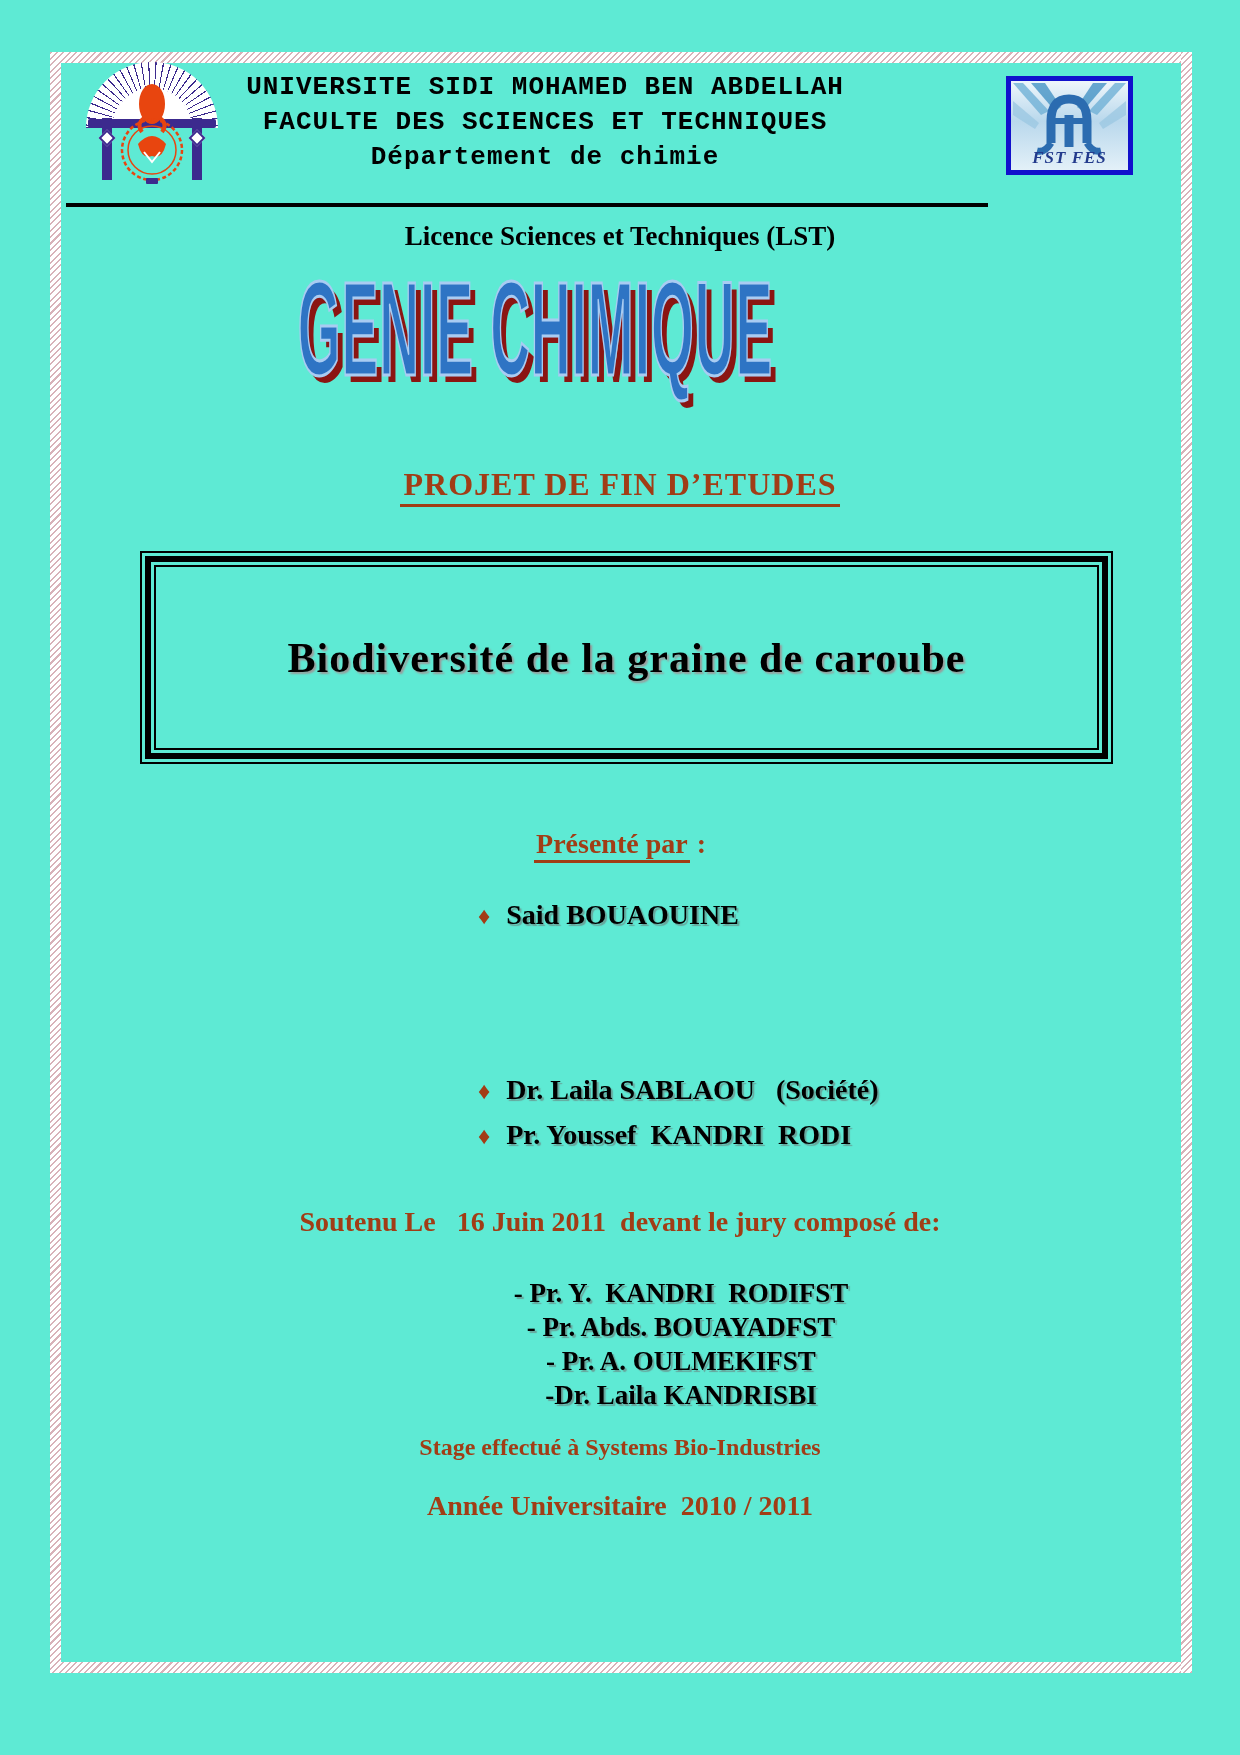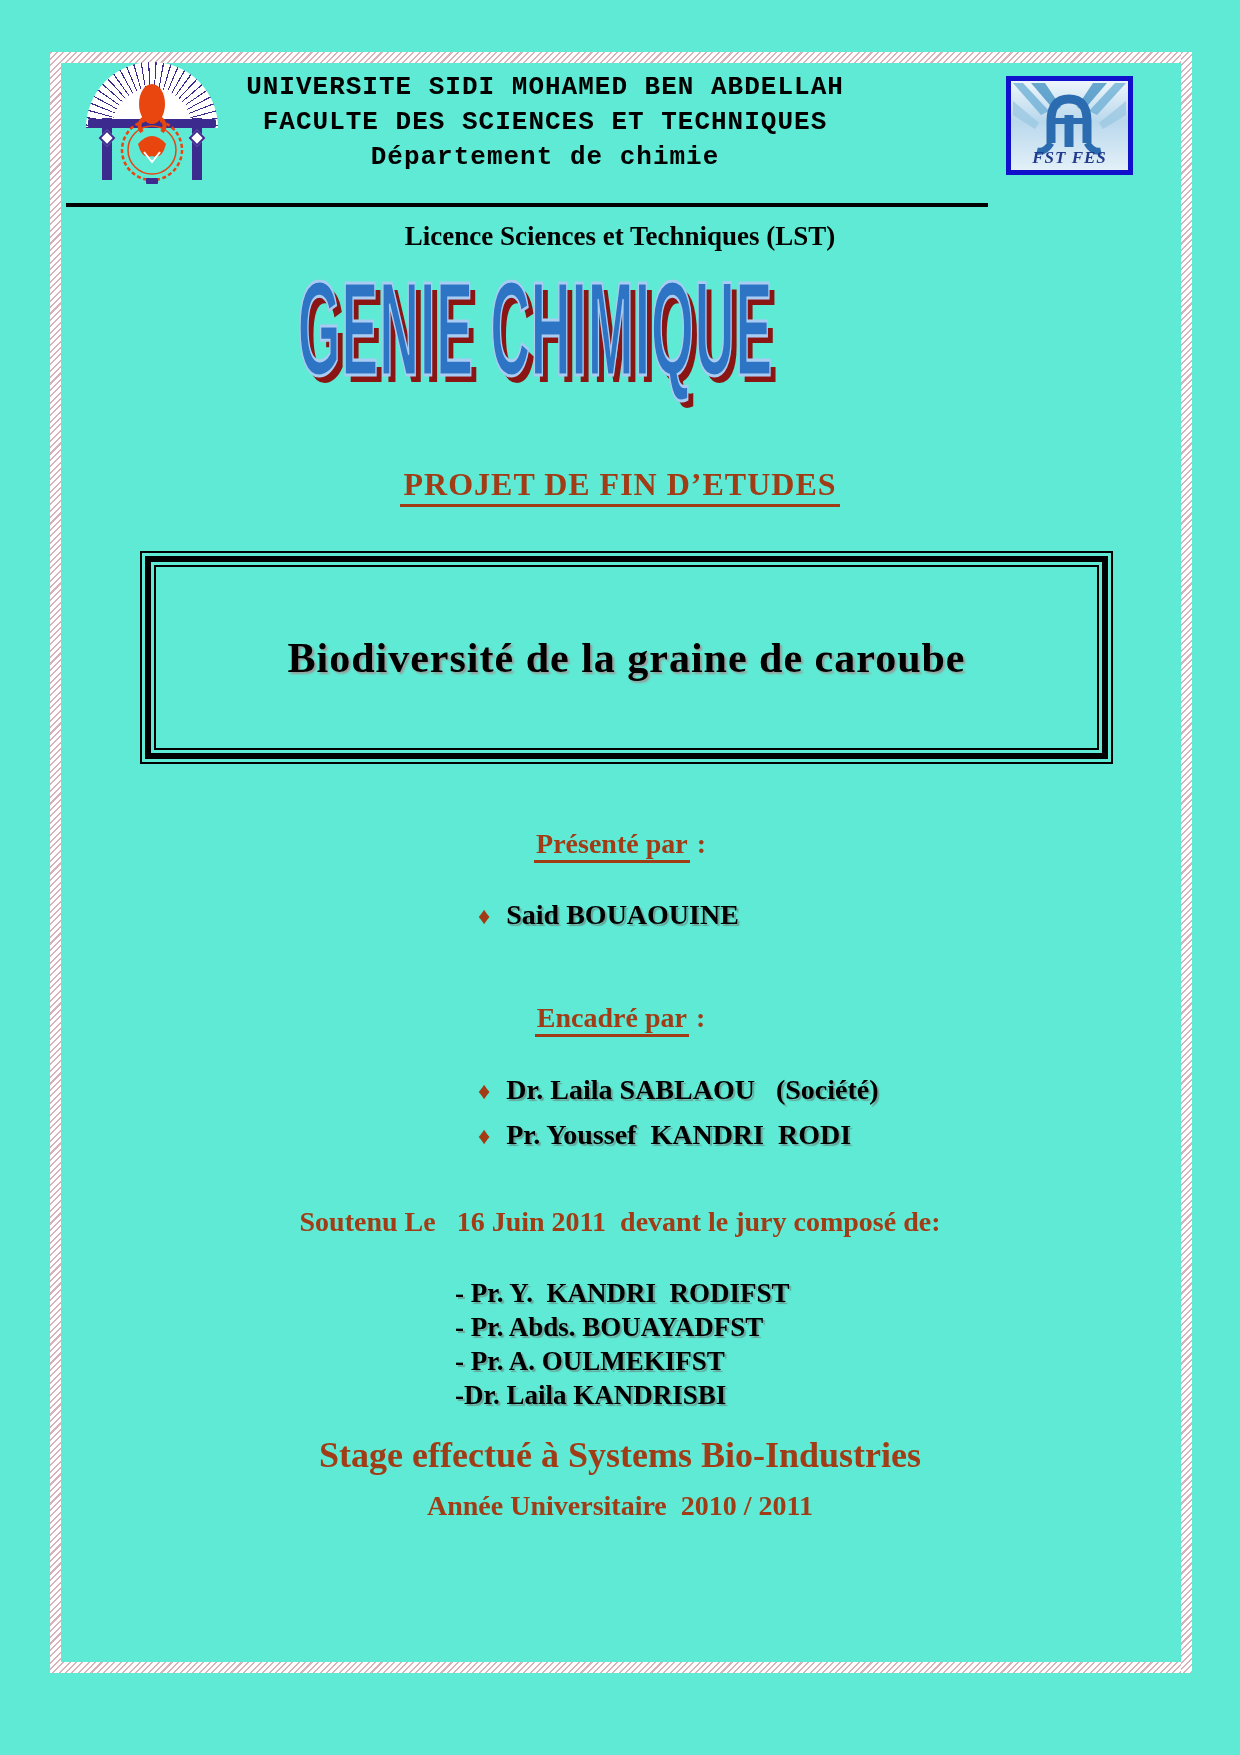--- a/index.html
+++ b/index.html
@@ -78,25 +78,25 @@
   .presented-list { top:893px; }
   .supervised-list { top:1068px; }
   .bullet-row { display:flex; align-items:baseline; font-size:28px; font-weight:bold;
     color:#000; line-height:44px; white-space:pre; }
   .bullet-row .name { text-shadow:2px 2px 1px rgba(110,110,110,0.55); }
   .diamond { color:#a33c15; margin-right:16px; font-size:24px; text-shadow:none; }
 
   .defense-line { top:1206px; font-size:28px; font-weight:bold; color:#a13d16; white-space:pre; }
 
   .jury-block { position:absolute; left:455px; top:1276px; width:452px; }
-  .jury-row { display:flex; justify-content:flex-start; font-size:27px; font-weight:bold;
+  .jury-row { display:flex; justify-content:center; font-size:27px; font-weight:bold;
     color:#000; line-height:34px; }
   .jury-row span { white-space:pre; text-shadow:2px 2px 1px rgba(110,110,110,0.55); }
 
-  .internship-line { top:1434px; font-size:36px; font-weight:bold; color:#a13d16; }
+  .internship-line { top:1434px; font-size:24px; font-weight:bold; color:#a13d16; }
   .academic-year { top:1490px; font-size:28px; font-weight:bold; color:#a13d16; white-space:pre; }
 </style>
 </head>
 <body>
 
 <div class="page">
 
   <div class="frame frame-top"></div>
   <div class="frame frame-bottom"></div>
   <div class="frame frame-left"></div>
@@ -166,23 +166,20 @@
   <div class="centered section-heading presented-heading">
     <span class="u">Présenté par</span><span> :</span>
   </div>
   <div class="bullet-list presented-list">
     <div class="bullet-row">
       <span class="diamond">♦</span>
       <span class="name">Said BOUAOUINE</span>
     </div>
   </div>
 
-  <div class="centered section-heading supervised-heading">
-    <span class="u">Encadré par</span><span> :</span>
-  </div>
   <div class="bullet-list supervised-list">
     <div class="bullet-row">
       <span class="diamond">♦</span>
       <span class="name">Dr. Laila SABLAOU   (Société)</span>
     </div>
     <div class="bullet-row">
       <span class="diamond">♦</span>
       <span class="name">Pr. Youssef  KANDRI  RODI</span>
     </div>
   </div>

